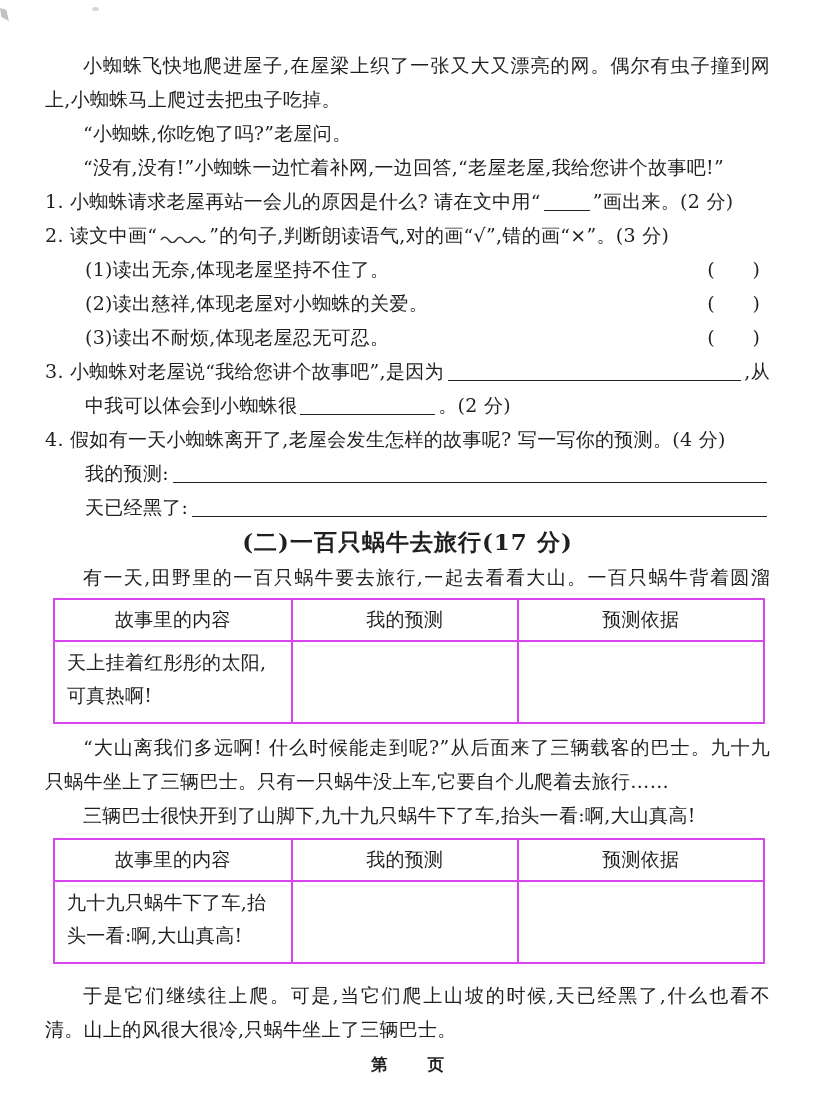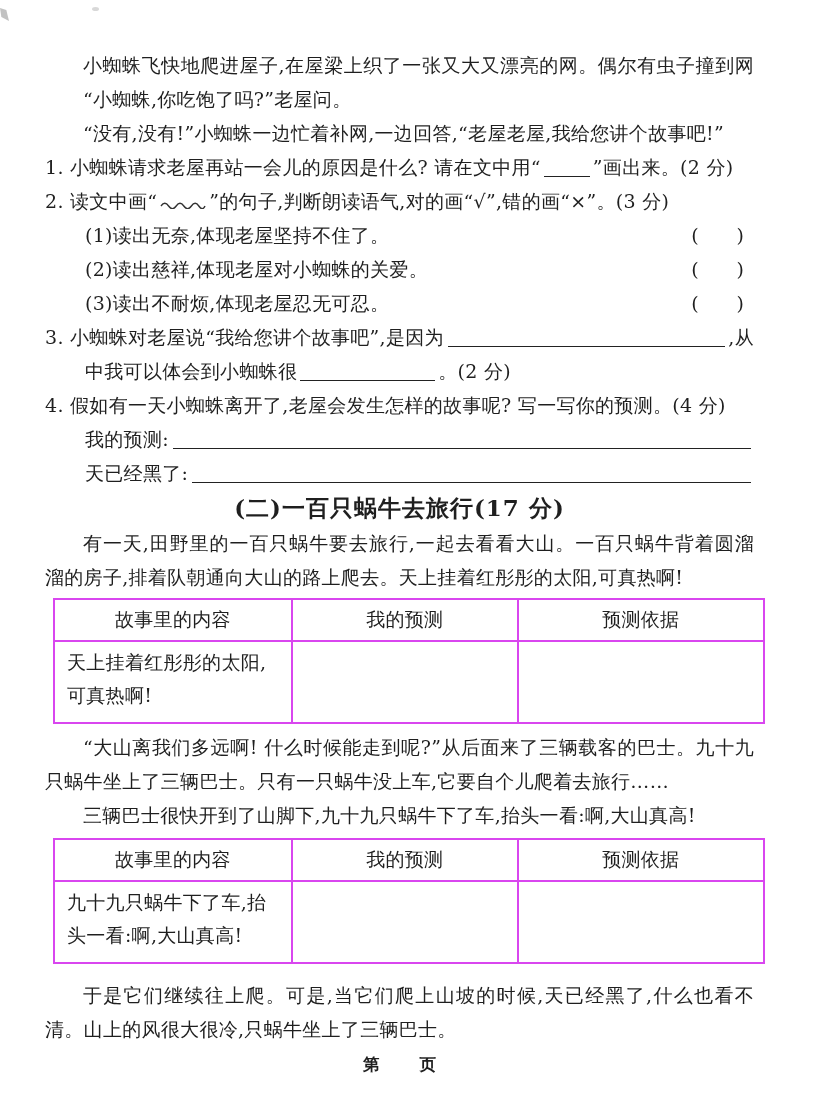--- a/index.html
+++ b/index.html
@@ -1,21 +1,21 @@
 <!DOCTYPE html>
 <html><head>
 <meta charset="utf-8">
 <style>
   html,body { margin:0; padding:0; background:#ffffff; }
   .page {
     position:relative;
     width:813px; height:1114px;
     box-sizing:border-box;
     background:#ffffff;
-    padding:48px 59px 0 45px;
+    padding:48px 43px 0 45px;
     font-family:"DejaVu Serif","Liberation Serif",serif;
     color:#1f1f1f;
     font-size:19px;
     letter-spacing:0.3px;
     overflow:hidden;
   }
   .line { height:34px; line-height:34px; white-space:nowrap; overflow:hidden; }
   .indent { text-indent:38px; }
   .fill { text-align:justify; text-align-last:justify; }
   .ind40 { padding-left:40px; }
@@ -55,20 +55,21 @@
   .a2 { left:92px; top:7px; width:7px; height:4px; border-radius:50%; opacity:.35; }
 </style>
 </head>
 <body>
 
 <div class="page">
   <div class="artifact a1"></div>
   <div class="artifact a2"></div>
 
   <div class="line indent fill">小蜘蛛飞快地爬进屋子,在屋梁上织了一张又大又漂亮的网。偶尔有虫子撞到网</div>
+  <div class="line">上,小蜘蛛马上爬过去把虫子吃掉。</div>
   <div class="line indent">“小蜘蛛,你吃饱了吗?”老屋问。</div>
   <div class="line indent">“没有,没有!”小蜘蛛一边忙着补网,一边回答,“老屋老屋,我给您讲个故事吧!”</div>
 
   <div class="line"><span>1. 小蜘蛛请求老屋再站一会儿的原因是什么? 请在文中用“</span><span class="iblank w46"></span><span>”画出来。(2 分)</span></div>
 
   <div class="line"><span>2. 读文中画“</span><span class="wavy"><svg width="46" height="9" viewBox="0 0 46 9">
           <path d="M1 6 Q4.8 0.5 8.6 6 T16.2 6 T23.8 6 T31.4 6 T38.8 6 T45 6" fill="none" stroke="#333" stroke-width="1.4"></path>
         </svg></span><span>”的句子,判断朗读语气,对的画“√”,错的画“×”。(3 分)</span></div>
 
   <div class="sub">
@@ -99,21 +100,20 @@
     <span class="nw">我的预测:</span>
     <span class="growblank"></span>
   </div>
   <div class="flexline ind40">
     <span class="nw">天已经黑了:</span>
     <span class="growblank"></span>
   </div>
 
   <div class="heading">(二)一百只蜗牛去旅行(17 分)</div>
   <div class="line indent fill">有一天,田野里的一百只蜗牛要去旅行,一起去看看大山。一百只蜗牛背着圆溜</div>
-  <div class="line">溜的房子,排着队朝通向大山的路上爬去。天上挂着红彤彤的太阳,可真热啊!</div>
 
   <table class="ptable">
     <colgroup>
         <col class="c1">
         <col class="c2">
         <col class="c3">
       </colgroup>
     <tbody>
         <tr>
       <td class="th">故事里的内容</td>

